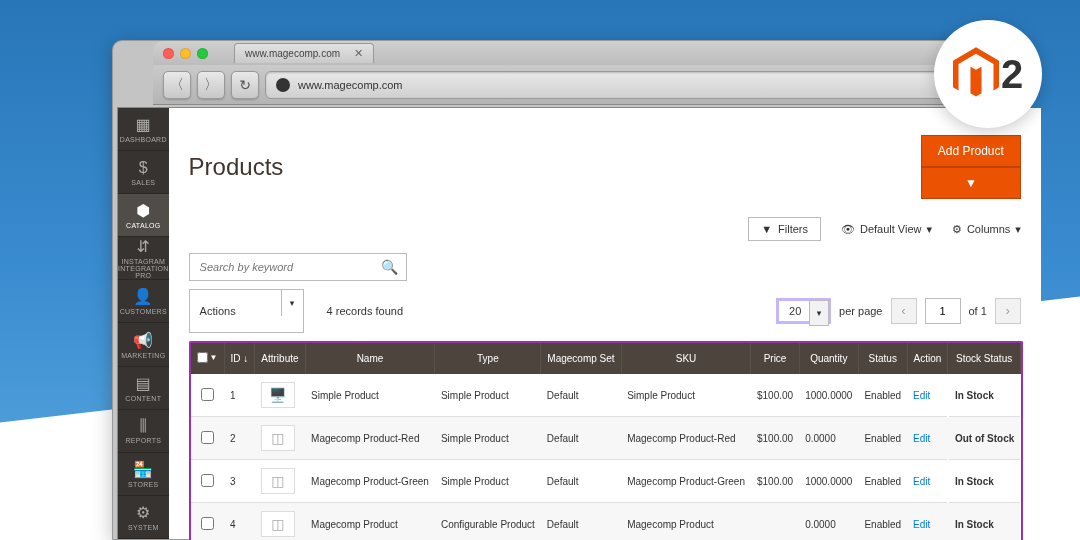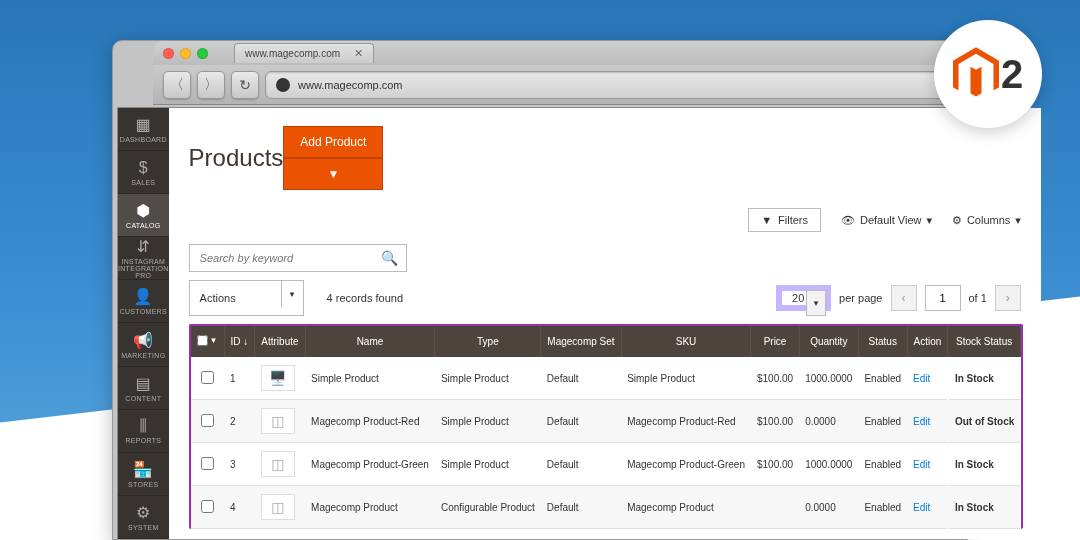--- a/index.html
+++ b/index.html
@@ -17,39 +17,39 @@
 .urlbar { flex: 1; height: 28px; background: linear-gradient(#e8e8e8,#d0d0d0); border: 1px solid #999; border-radius: 6px; display: flex; align-items: center; padding: 0 10px; gap: 8px; font-size: 11px; color: #333; box-shadow: inset 0 1px 2px rgba(0,0,0,0.2); }
 .urldot { width: 14px; height: 14px; background: #333; border-radius: 50%; }
 
 .viewport { position: absolute; top: 66px; left: 4px; right: 4px; bottom: 0; background: #fff; border: 1px solid #888; border-bottom: none; display: flex; }
 .sidenav { width: 70px; background: #373330; display: flex; flex-direction: column; }
 .sideitem { height: 48px; display: flex; flex-direction: column; align-items: center; justify-content: center; color: #aaa; font-size: 7px; border-bottom: 1px solid #2a2724; cursor: pointer; gap: 2px; letter-spacing: 0.3px; }
 .sideitem.active { background: #504c48; color: #fff; }
 .sideitem .icn { font-size: 16px; }
 
 .main { flex: 1; background: #fff; padding: 18px 20px 0 20px; position: relative; }
-.titlerow { display: flex; justify-content: flex-start; align-items: center; margin-bottom: 18px; }
+.titlerow { display: flex; justify-content: space-between; align-items: center; margin-bottom: 18px; margin-top: 9px; }
 .pagetitle { font-size: 24px; font-weight: 300; color: #41362f; }
 .addbtn { display: flex; flex-direction: column; }
 .addbtn button { background: #eb5202; border: 1px solid #c04100; color: #fff; padding: 8px 16px; font-size: 12px; cursor: pointer; }
 .addbtn .caret { border-left: 1px solid #c04100; padding: 8px 10px; }
 
 .toolbar1 { display: flex; justify-content: flex-end; align-items: center; gap: 20px; margin-bottom: 12px; font-size: 11px; color: #333; }
 .filters { background: #fff; border: 1px solid #bbb; padding: 5px 12px; font-size: 11px; display: flex; align-items: center; gap: 6px; cursor: pointer; }
 .viewctl { display: flex; align-items: center; gap: 5px; cursor: pointer; }
 
 .toolbar2 { display: flex; justify-content: space-between; align-items: center; margin-bottom: 8px; font-size: 11px; color: #333; }
 .searchwrap { display: flex; align-items: center; border: 1px solid #bbb; height: 28px; width: 218px; }
 .searchwrap input { border: none; padding: 0 10px; font-size: 11px; flex: 1; outline: none; background: transparent; font-style: italic; color: #888; }
 .searchwrap .mag { width: 32px; text-align: center; font-size: 14px; }
-.actionsel { height: 36px; border: 1px solid #bbb; display: flex; align-items: center; padding: 0 10px; width: 115px; font-size: 11px; position: relative; }
+.actionsel { height: 44px; border: 1px solid #bbb; display: flex; align-items: center; padding: 0 10px; width: 115px; font-size: 11px; position: relative; }
 .actionsel .car { position: absolute; right: 0; top: 0; width: 22px; height: 26px; border-left: 1px solid #bbb; display: flex; align-items: center; justify-content: center; font-size: 9px; }
 .rcount { margin-left: 23px; }
 .pager { display: flex; align-items: center; gap: 8px; }
-.ppsel { height: 26px; border: 6px solid #c4b5fd; display: flex; align-items: center; padding: 0 10px; width: 55px; position: relative; font-size: 11px; }
+.ppsel { height: 26px; border: 3px solid #c4b5fd; display: flex; align-items: center; padding: 0 10px; width: 55px; position: relative; font-size: 11px; }
 .ppsel .car { position: absolute; right: -1px; top: -1px; width: 20px; height: 26px; border: 1px solid #bbb; background: #f2f2f2; display: flex; align-items: center; justify-content: center; font-size: 9px; }
 .pgbtn { width: 26px; height: 26px; background: #f2f2f2; border: 1px solid #ccc; display: flex; align-items: center; justify-content: center; font-size: 12px; color: #999; }
 .pginput { width: 36px; height: 26px; border: 1px solid #bbb; text-align: center; font-size: 11px; }
 
 .gridwrap { border: 2px solid #9b2fae; border-bottom: none; border-radius: 2px; margin-right: -2px; }
 table { width: 100%; border-collapse: collapse; font-size: 10px; }
 thead th { background: #4e443e; color: #fff; padding: 9px 6px; text-align: center; font-weight: normal; border-right: 1px solid #5a5048; white-space: nowrap; }
 thead th.chkcol { width: 30px; text-align: center; }
 tbody td { padding: 8px 6px; border-bottom: 1px solid #e0e0e0; color: #333; vertical-align: middle; white-space: nowrap; }
 tbody tr:nth-child(even) { background: #f7f7f7; }

